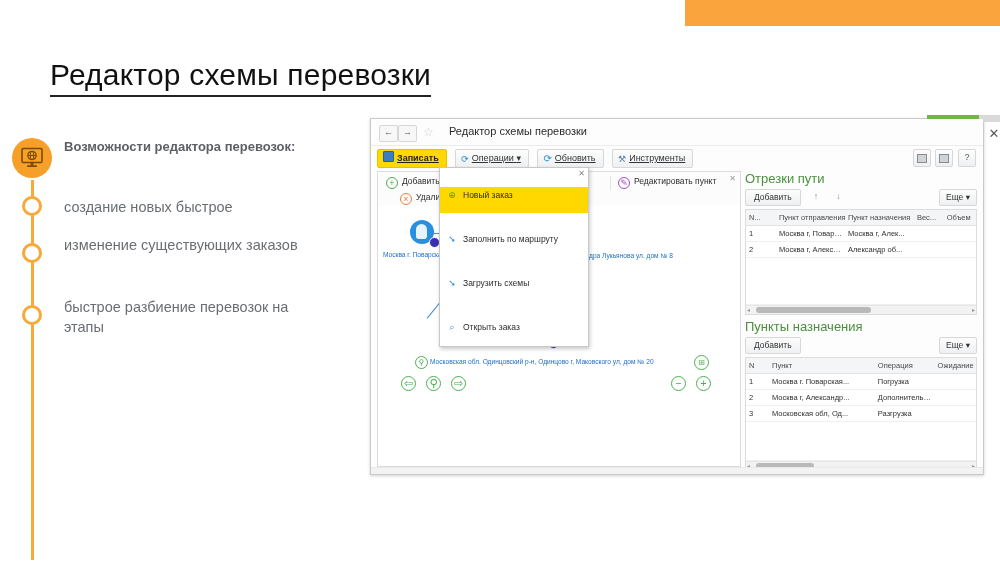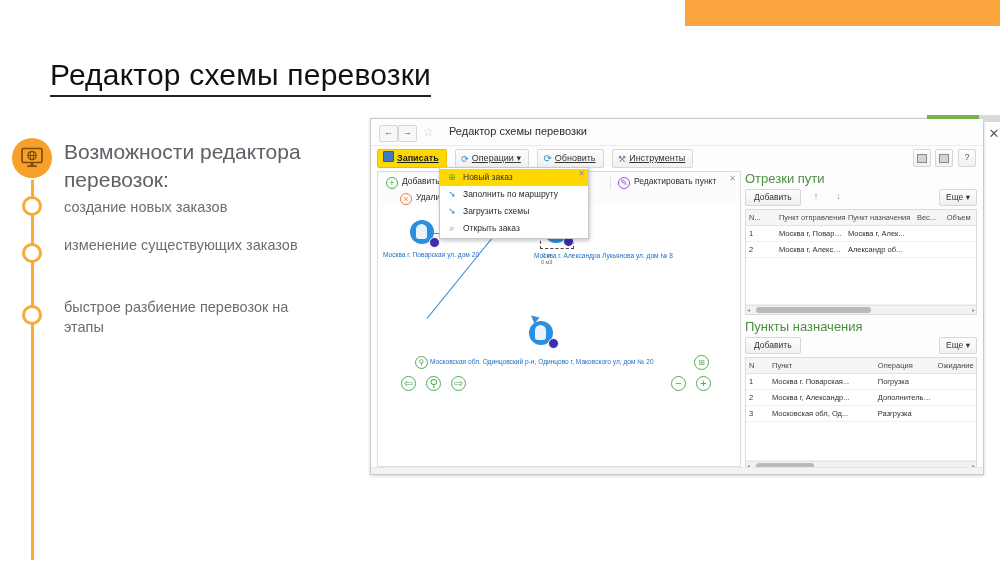--- a/index.html
+++ b/index.html
@@ -15,22 +15,22 @@
     font-weight:400;letter-spacing:.2px;
   }
   .slide-title .underline{border-bottom:2px solid #222;padding-bottom:4px;}
 
   .lead-icon{
     position:absolute;left:12px;top:138px;width:40px;height:40px;border-radius:50%;
     background:#f6a02a;display:flex;align-items:center;justify-content:center;
   }
   .lead-icon svg{display:block;}
   .lead-text{
-    position:absolute;left:64px;top:138px;width:250px;font-size:21px;line-height:1.32;
-    font-weight:normal;color:#5d6166;
+    position:absolute;left:64px;top:138px;width:250px;font-size:13px;line-height:1.32;
+    font-weight:bold;color:#5d6166;
   }
 
   .timeline-line{position:absolute;left:31px;top:180px;width:3px;height:380px;background:#f7a93a;}
   .tl-node{
     position:absolute;left:22px;width:20px;height:20px;border-radius:50%;
     background:#ffffff;border:3px solid #f7a93a;box-sizing:border-box;
   }
   .tl-node.n1{top:196px;}
   .tl-node.n2{top:243px;}
   .tl-node.n3{top:305px;}
@@ -82,21 +82,21 @@
     background:linear-gradient(#fdfdfd,#eef0f1);margin-left:2px;text-align:center;
     font-size:9px;line-height:15px;color:#5a5a5a;vertical-align:top;
   }
   .iconbtn .sq{display:inline-block;width:8px;height:7px;border:1px solid #8b8b8b;background:#cfd4d8;margin-top:4px;}
 
   
   .dropdown{
     position:absolute;left:68px;top:48px;width:148px;background:#ffffff;border:1px solid #c8c8c8;
     box-shadow:1px 2px 4px rgba(0,0,0,.22);z-index:40;padding:1px 0;
   }
-  .dd-item{height:17px;line-height:17px;font-size:8.5px;color:#2d2d2d;padding-left:6px;white-space:nowrap;}
+  .dd-item{height:26px;line-height:17px;font-size:8.5px;color:#2d2d2d;padding-left:6px;white-space:nowrap;margin-top:18px;}
   .dd-item.sel{background:#ffd800;}
   .dd-ic{display:inline-block;width:12px;text-align:center;margin-right:5px;color:#2f8fd0;font-size:9px;}
   .dd-ic.plus{color:#3fa535;}
   .dd-close{position:absolute;right:3px;top:1px;font-size:8px;color:#8a8a8a;}
 
   
   .canvas-wrap{position:absolute;left:6px;top:52px;width:362px;height:294px;border:1px solid #dcdcdc;background:#fff;}
   .canvas-tools{position:relative;height:34px;border-bottom:1px solid #ececec;background:#fcfcfc;}
   .ct{position:absolute;font-size:8.5px;color:#2d2d2d;white-space:nowrap;}
   .ct .g{display:inline-block;width:12px;height:12px;border-radius:50%;border:1.5px solid #4caf50;
@@ -186,21 +186,21 @@
     <rect x="10.5" y="15.5" width="3" height="3" fill="#7a4a00"></rect>
     <rect x="7" y="18.3" width="10" height="1.8" rx="0.8" fill="#7a4a00"></rect>
   </svg>
 </div>
 <div class="lead-text">Возможности редактора перевозок:</div>
 
 <div class="timeline-line"></div>
 <div class="tl-node n1"></div>
 <div class="tl-node n2"></div>
 <div class="tl-node n3"></div>
-<div class="bullet b1">создание новых заказов</div>
+<div class="bullet b1">создание новых быстрое</div>
 <div class="bullet b2">изменение существующих заказов</div>
 <div class="bullet b3">быстрое разбиение перевозок на этапы</div>
 
 <div class="app-window">
 
   <div class="win-topstrip">
     <div class="fill"></div>
     <div class="rest"></div>
   </div>
   <div class="win-close">✕</div>

